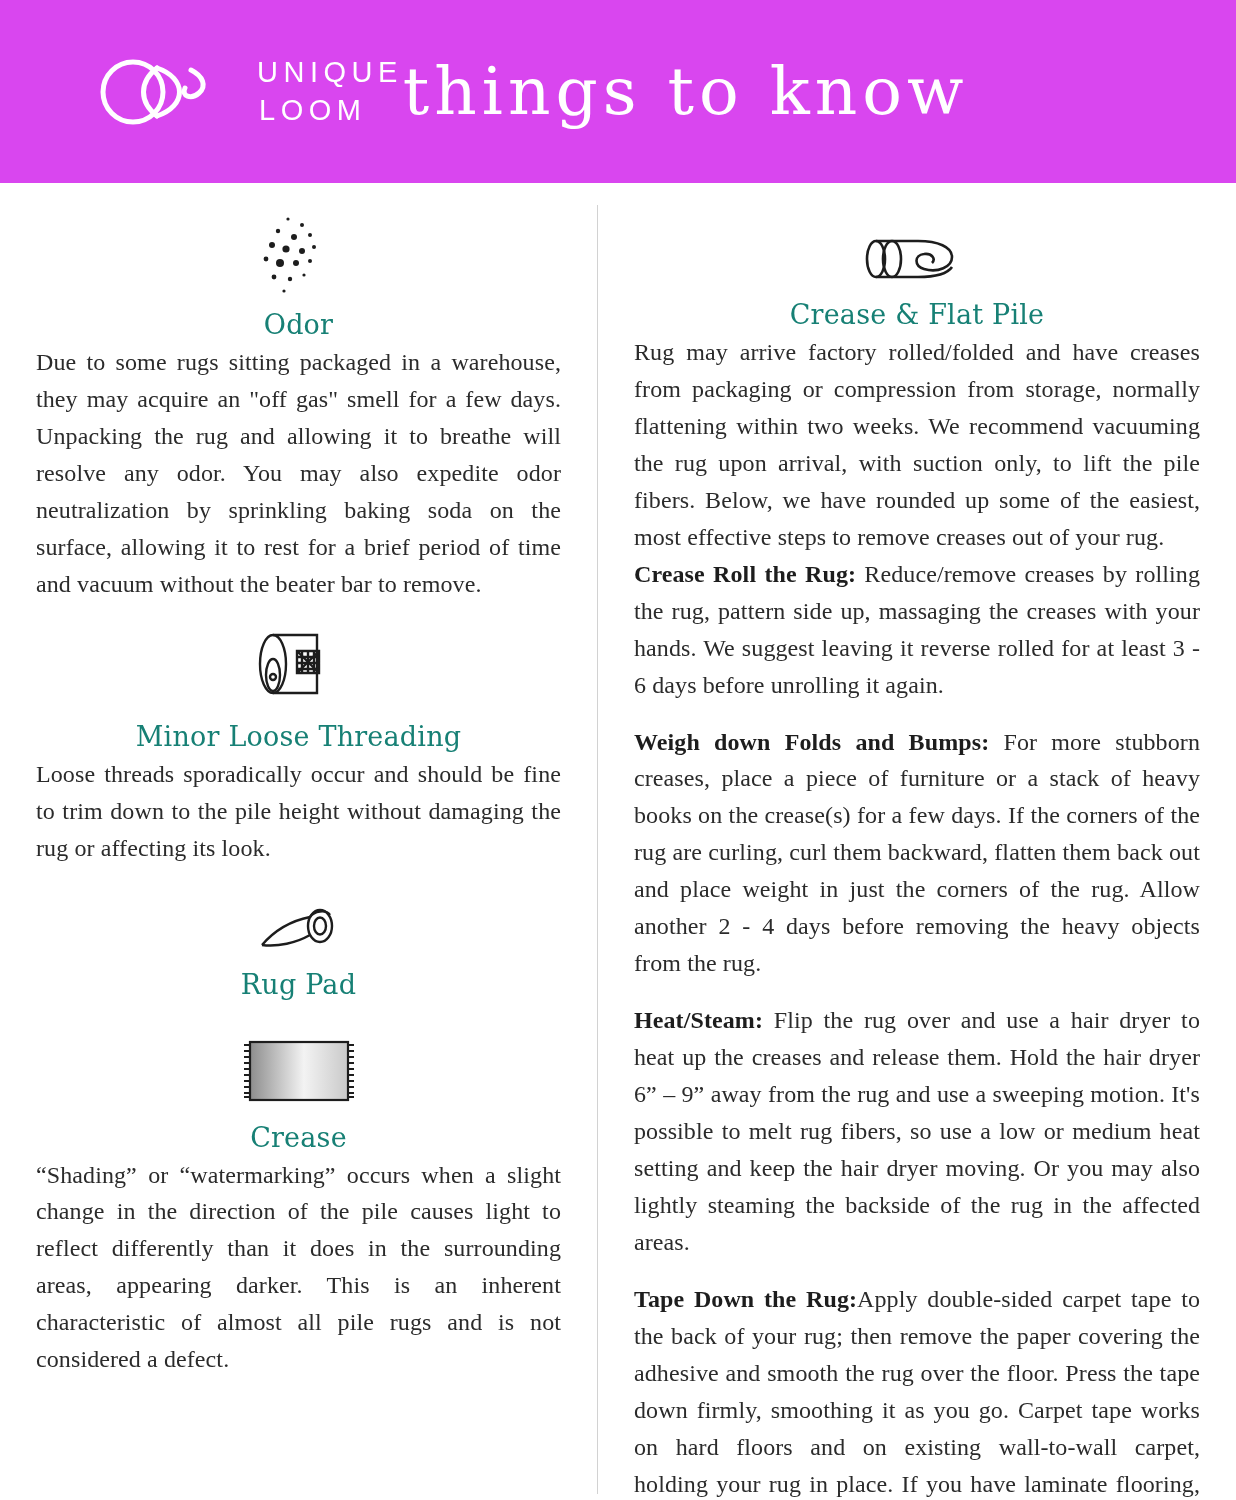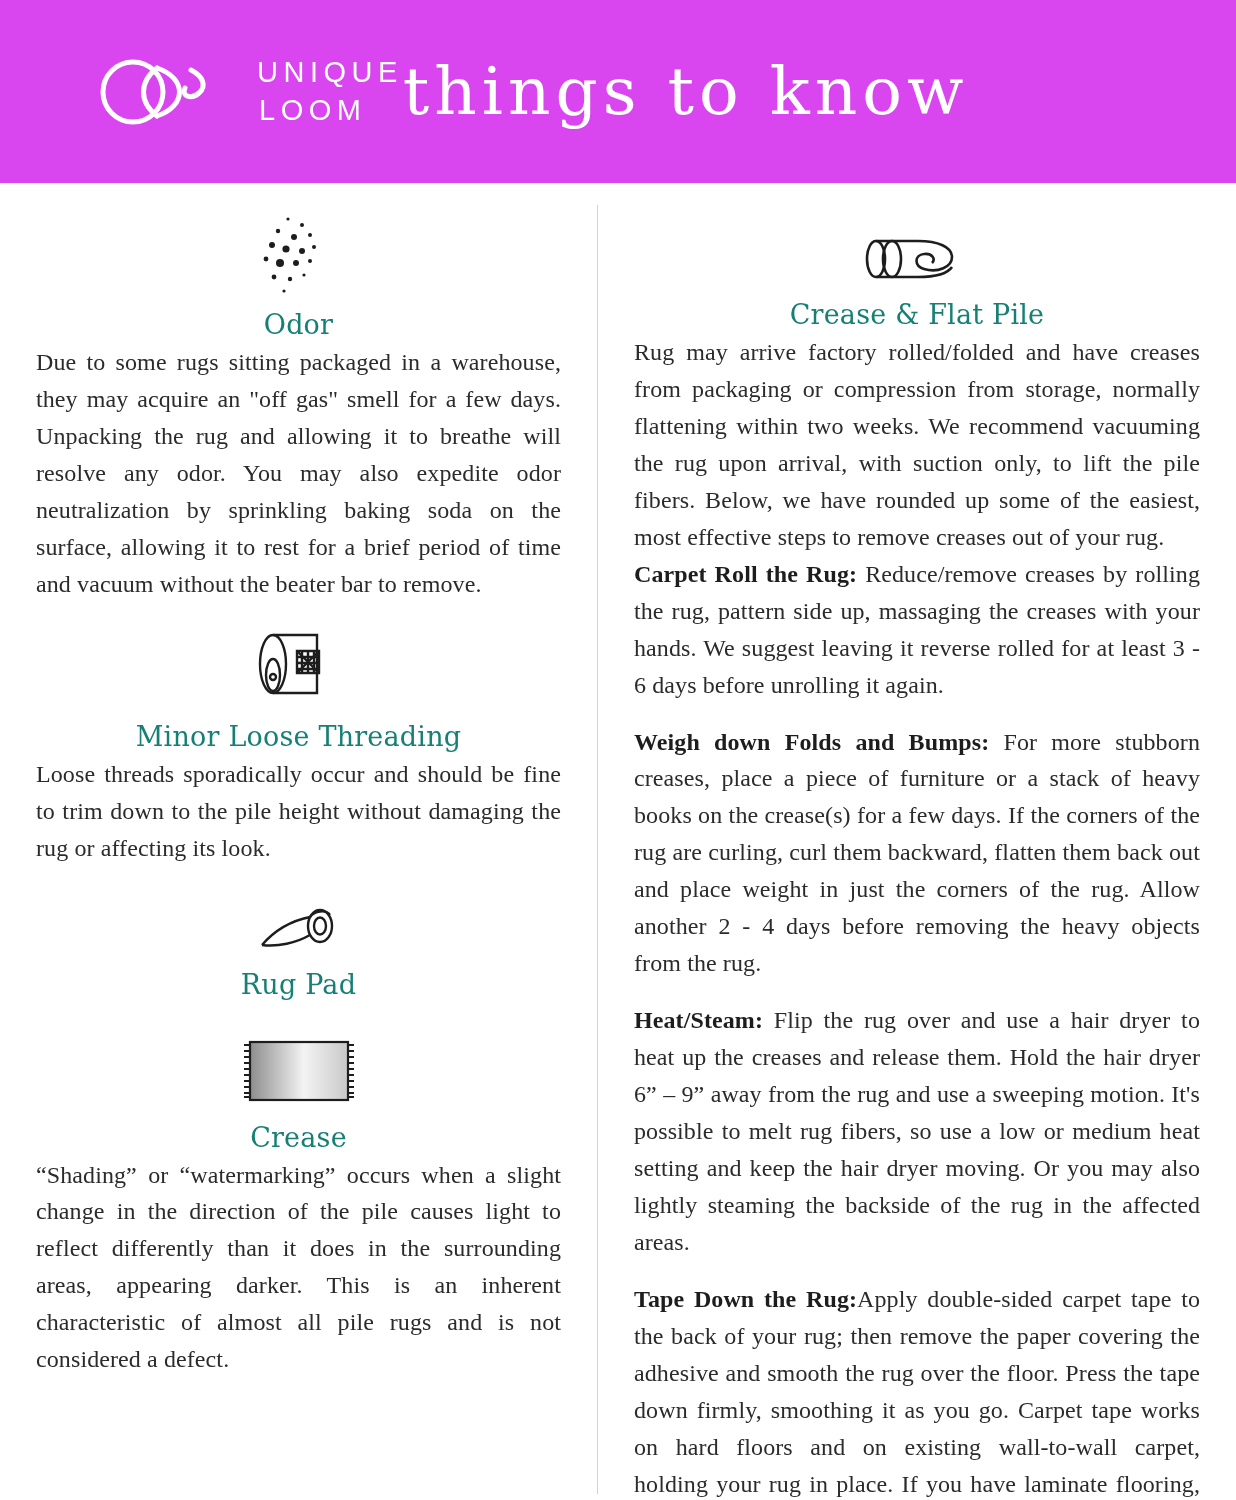--- a/index.html
+++ b/index.html
@@ -227,21 +227,21 @@
             <path d="M24 14 h42 M24 50 h42"></path>
             <path d="M66 14 C 86 14, 100 20, 100 30 C 100 40, 86 46, 72 42 C 62 39, 62 28, 72 27 C 80 26, 84 32, 80 36"></path>
             <path d="M66 50 C 84 50, 96 46, 100 40"></path>
           </g>
         </svg>
       </div>
       <div class="sec-title">Crease &amp; Flat Pile</div>
       <div class="body-text para">Rug may arrive factory rolled/folded and have creases from packaging or compression from storage, normally flattening within two weeks. We recommend vacuuming the rug upon arrival, with suction only, to lift the pile fibers. Below, we have rounded up some of the easiest, most effective steps to remove creases out of your rug.</div>
     </div>
 
-    <div class="body-text para"><span class="lead">Carpet Roll the Rug:</span><span> Reduce/remove creases by rolling the rug, pattern side up, massaging the creases with your hands. We suggest leaving it reverse rolled for at least 3 - 6 days before unrolling it again.</span></div>
+    <div class="body-text para"><span class="lead">Crease Roll the Rug:</span><span> Reduce/remove creases by rolling the rug, pattern side up, massaging the creases with your hands. We suggest leaving it reverse rolled for at least 3 - 6 days before unrolling it again.</span></div>
 
     <div class="body-text para"><span class="lead">Weigh down Folds and Bumps:</span><span> For more stubborn creases, place a piece of furniture or a stack of heavy books on the crease(s) for a few days. If the corners of the rug are curling, curl them backward, flatten them back out and place weight in just the corners of the rug. Allow another 2 - 4 days before removing the heavy objects from the rug.</span></div>
 
     <div class="body-text para"><span class="lead">Heat/Steam:</span><span> Flip the rug over and use a hair dryer to heat up the creases and release them. Hold the hair dryer 6” – 9” away from the rug and use a sweeping motion. It's possible to melt rug fibers, so use a low or medium heat setting and keep the hair dryer moving. Or you may also lightly steaming the backside of the rug in the affected areas.</span></div>
 
     <div class="body-text para"><span class="lead">Tape Down the Rug:</span><span>Apply double-sided carpet tape to the back of your rug; then remove the paper covering the adhesive and smooth the rug over the floor. Press the tape down firmly, smoothing it as you go. Carpet tape works on hard floors and on existing wall-to-wall carpet, holding your rug in place. If you have laminate flooring, purchase a less adhesive double-sided tape to prevent the laminate from buckling or otherwise being damaged.</span></div>
   </div>
 </div>
 
 </body></html>

